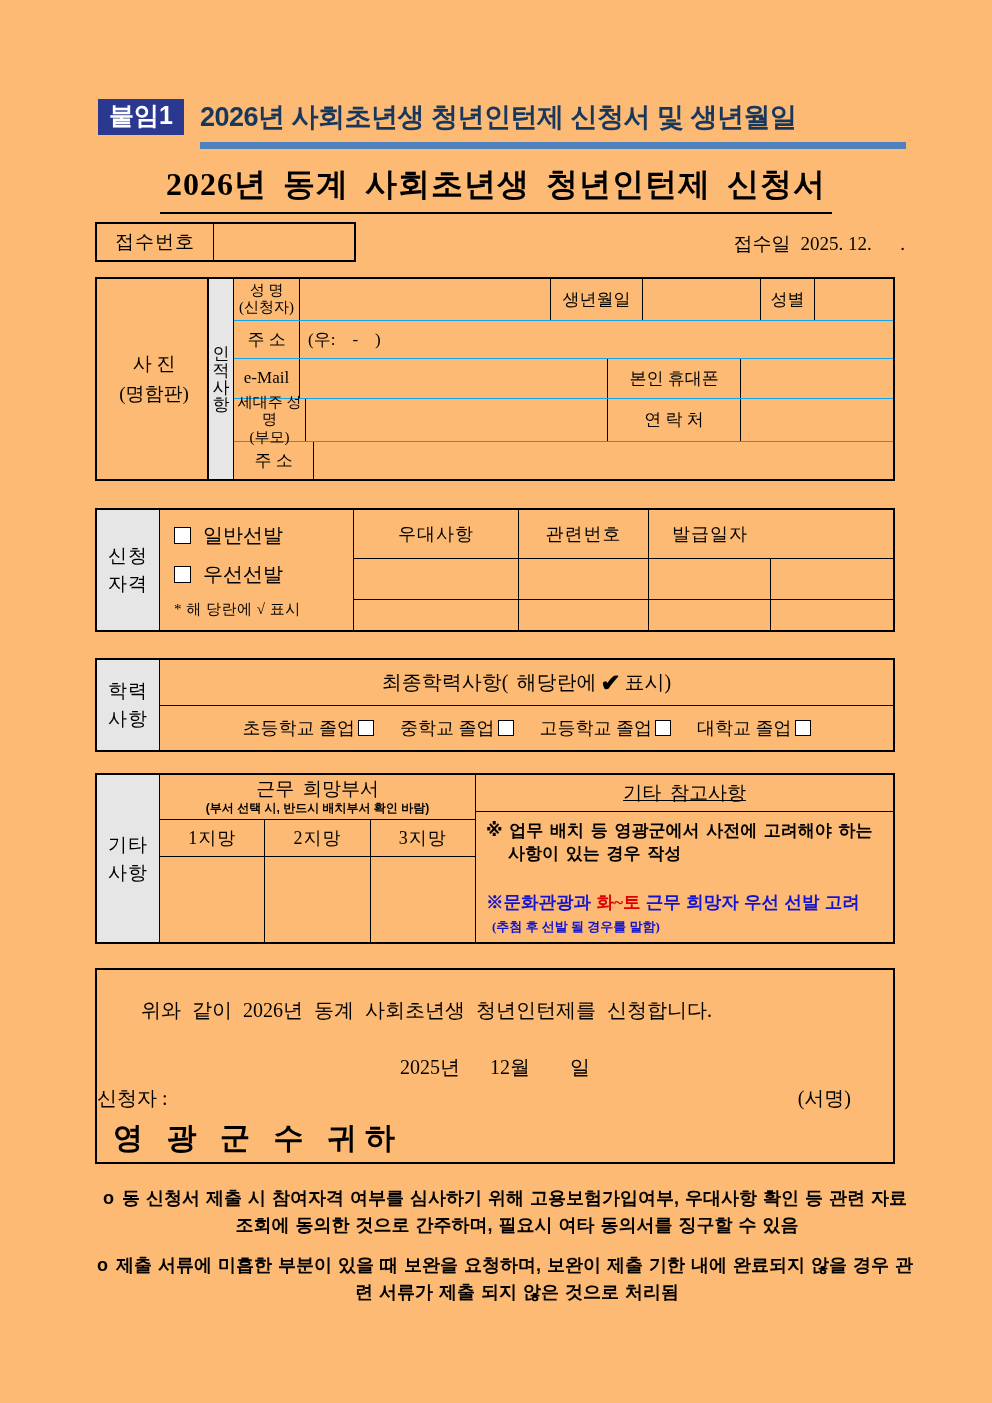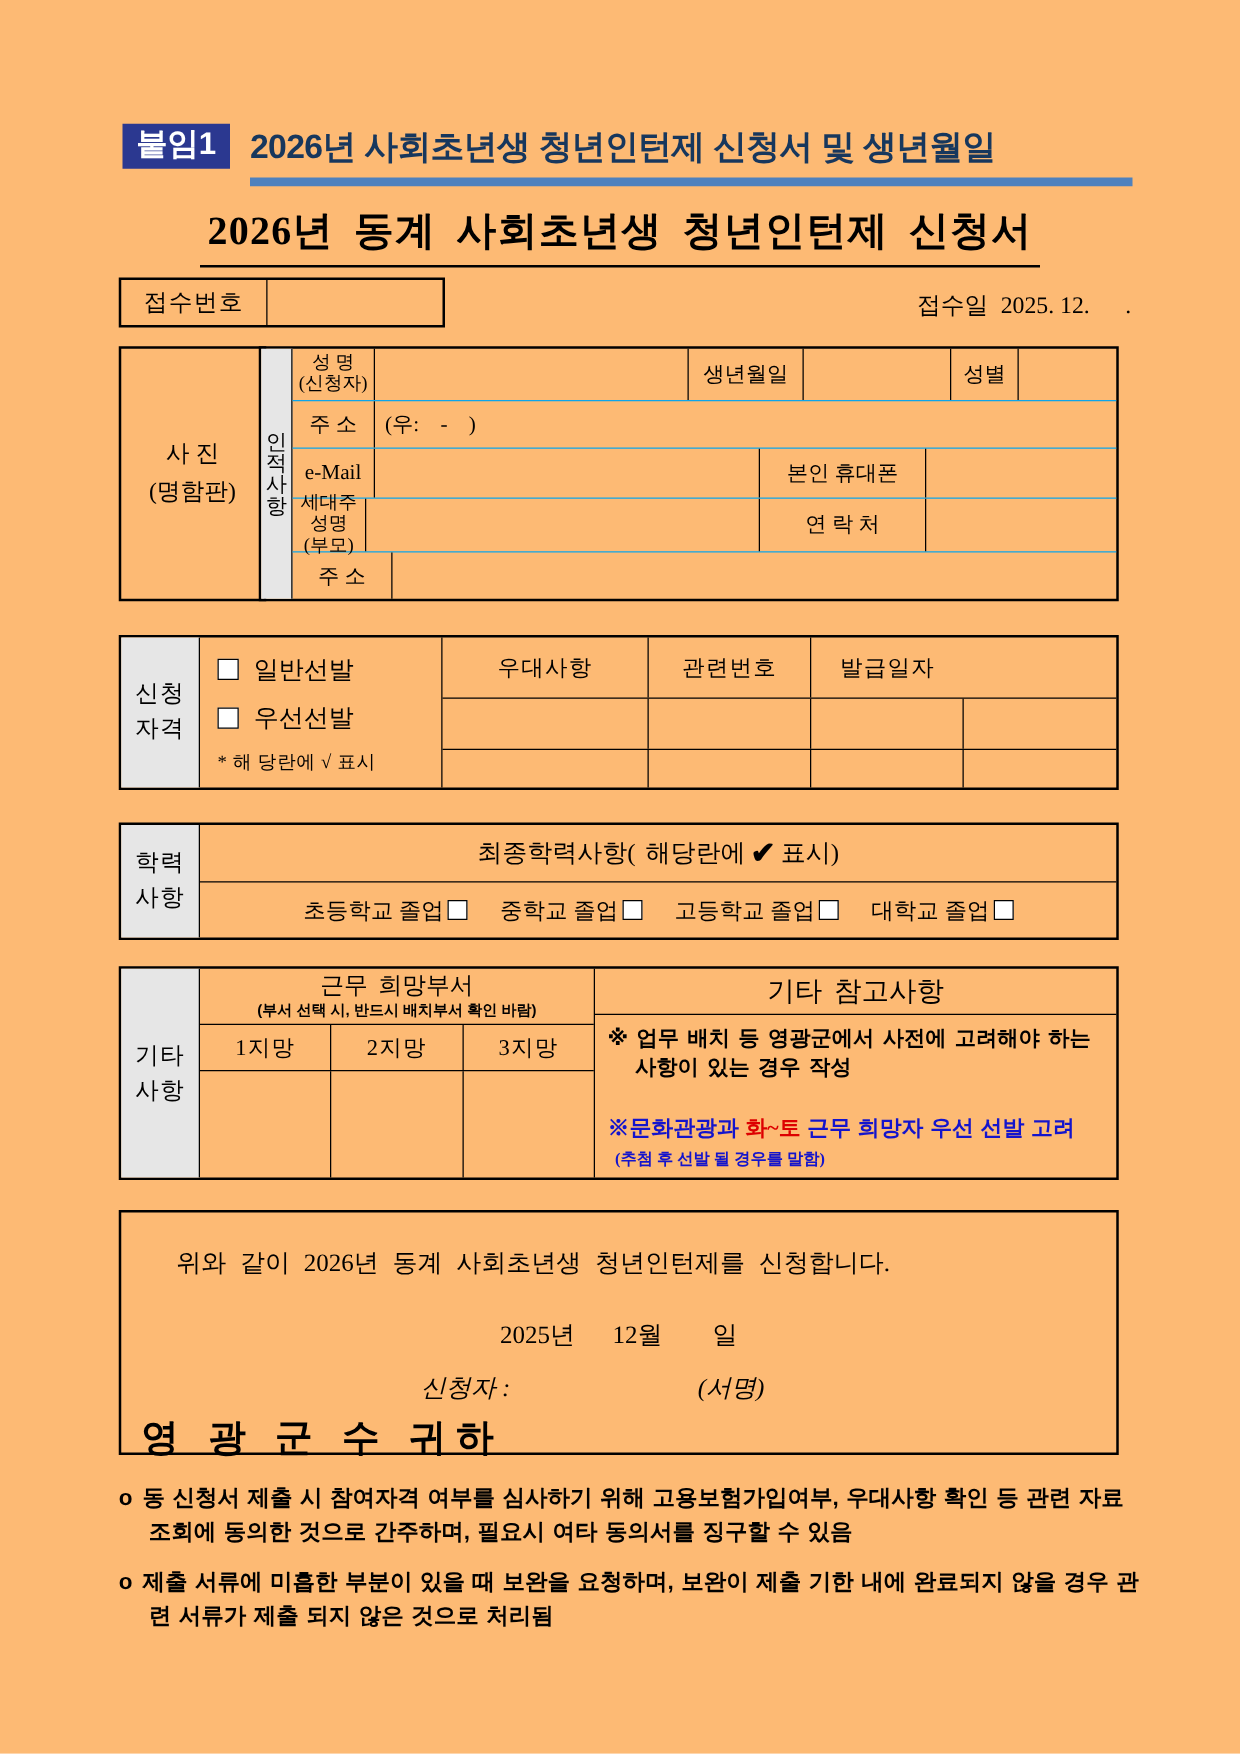--- a/index.html
+++ b/index.html
@@ -64,39 +64,39 @@
   
   .etc-mid{width:316px;border-right:1px solid #000;display:flex;flex-direction:column;box-sizing:border-box;}
   .etc-mid-head{height:44px;border-bottom:1px solid #000;display:flex;flex-direction:column;align-items:center;justify-content:center;line-height:1.1;}
   .etc-mid-head .t1{font-size:19px;word-spacing:4px;}
   .etc-mid-head .t2{font-size:12px;font-weight:bold;margin-top:2px;}
   .etc-choices{display:flex;height:36px;border-bottom:1px solid #000;}
   .etc-empty{display:flex;flex:1;}
   .etc-col{flex:1;border-right:1px solid #000;display:flex;align-items:center;justify-content:center;font-size:18px;letter-spacing:1px;}
   .etc-col:last-child{border-right:none;}
   .etc-right{flex:1;display:flex;flex-direction:column;}
-  .etc-right-head{height:44px;border-bottom:1px solid #000;display:flex;align-items:center;justify-content:center;font-size:22px;word-spacing:4px;}
+  .etc-right-head{height:44px;border-bottom:1px solid #000;display:flex;align-items:center;justify-content:center;font-size:19px;word-spacing:4px;text-decoration:underline;}
   .etc-notes{flex:1;padding:8px 8px 6px 10px;box-sizing:border-box;}
   .note1{font-size:17px;font-weight:bold;line-height:1.35;padding-left:22px;text-indent:-22px;word-spacing:2px;}
   .note2{margin-top:24px;font-size:17.5px;font-weight:bold;word-spacing:1px;}
   .note2 .blue{color:#1414cc;}
   .note2 .red{color:#dd0000;}
   .note3{color:#1414cc;font-size:13px;margin-top:4px;padding-left:6px;font-weight:bold;}
 
   
   .decl{position:absolute;left:95px;top:968px;width:800px;height:196px;border:2px solid #000;box-sizing:border-box;}
   .decl-body{margin:27px 0 0 44px;font-size:20px;word-spacing:6px;}
   .decl-date{margin-top:30px;text-align:center;font-size:20px;}
-  .decl-sign{margin-top:16px;display:flex;justify-content:center;align-items:baseline;font-size:20px;font-style:italic;}
+  .decl-sign{margin-top:4px;display:flex;justify-content:space-between;align-items:baseline;font-size:20px;}
   .decl-sign .app{margin-right:150px;}
   .decl-sign .sig{margin-right:42px;}
   .decl-recipient{margin:6px 0 0 16px;font-size:30px;font-weight:bold;letter-spacing:8px;}
 
   
-  .notes{position:absolute;left:95px;top:1185px;width:820px;}
+  .notes{position:absolute;left:95px;top:1185px;width:820px;text-align:center;}
   .fn{font-size:18px;font-weight:bold;line-height:1.5;margin-bottom:13px;padding-left:24px;text-indent:-24px;word-spacing:1px;}
   .fn .b{margin-right:8px;}
 </style>
 </head>
 <body>
 
 <div class="page serif">
 
   <div class="hdr">
     <div class="badge sans">붙임1</div>
@@ -138,21 +138,21 @@
         <div class="pcell" style="width:66px;">주  소</div>
         <div class="pcell grow val prekeep">(우:    -    )</div>
       </div>
       <div class="prow" style="height:40px;">
         <div class="pcell" style="width:66px;">e-Mail</div>
         <div class="pcell grow"></div>
         <div class="pcell" style="width:133px;">본인 휴대폰</div>
         <div class="pcell" style="width:152px;"></div>
       </div>
       <div class="prow" style="height:42px;">
-        <div class="pcell small pre" style="width:59px;">세대주 성명
+        <div class="pcell small pre" style="width:72px;">세대주 성명
 (부모)</div>
         <div class="pcell grow"></div>
         <div class="pcell" style="width:133px;">연 락 처</div>
         <div class="pcell" style="width:152px;"></div>
       </div>
       <div class="prow" style="height:38px;">
         <div class="pcell" style="width:80px;">주    소</div>
         <div class="pcell grow"></div>
       </div>
     </div>

